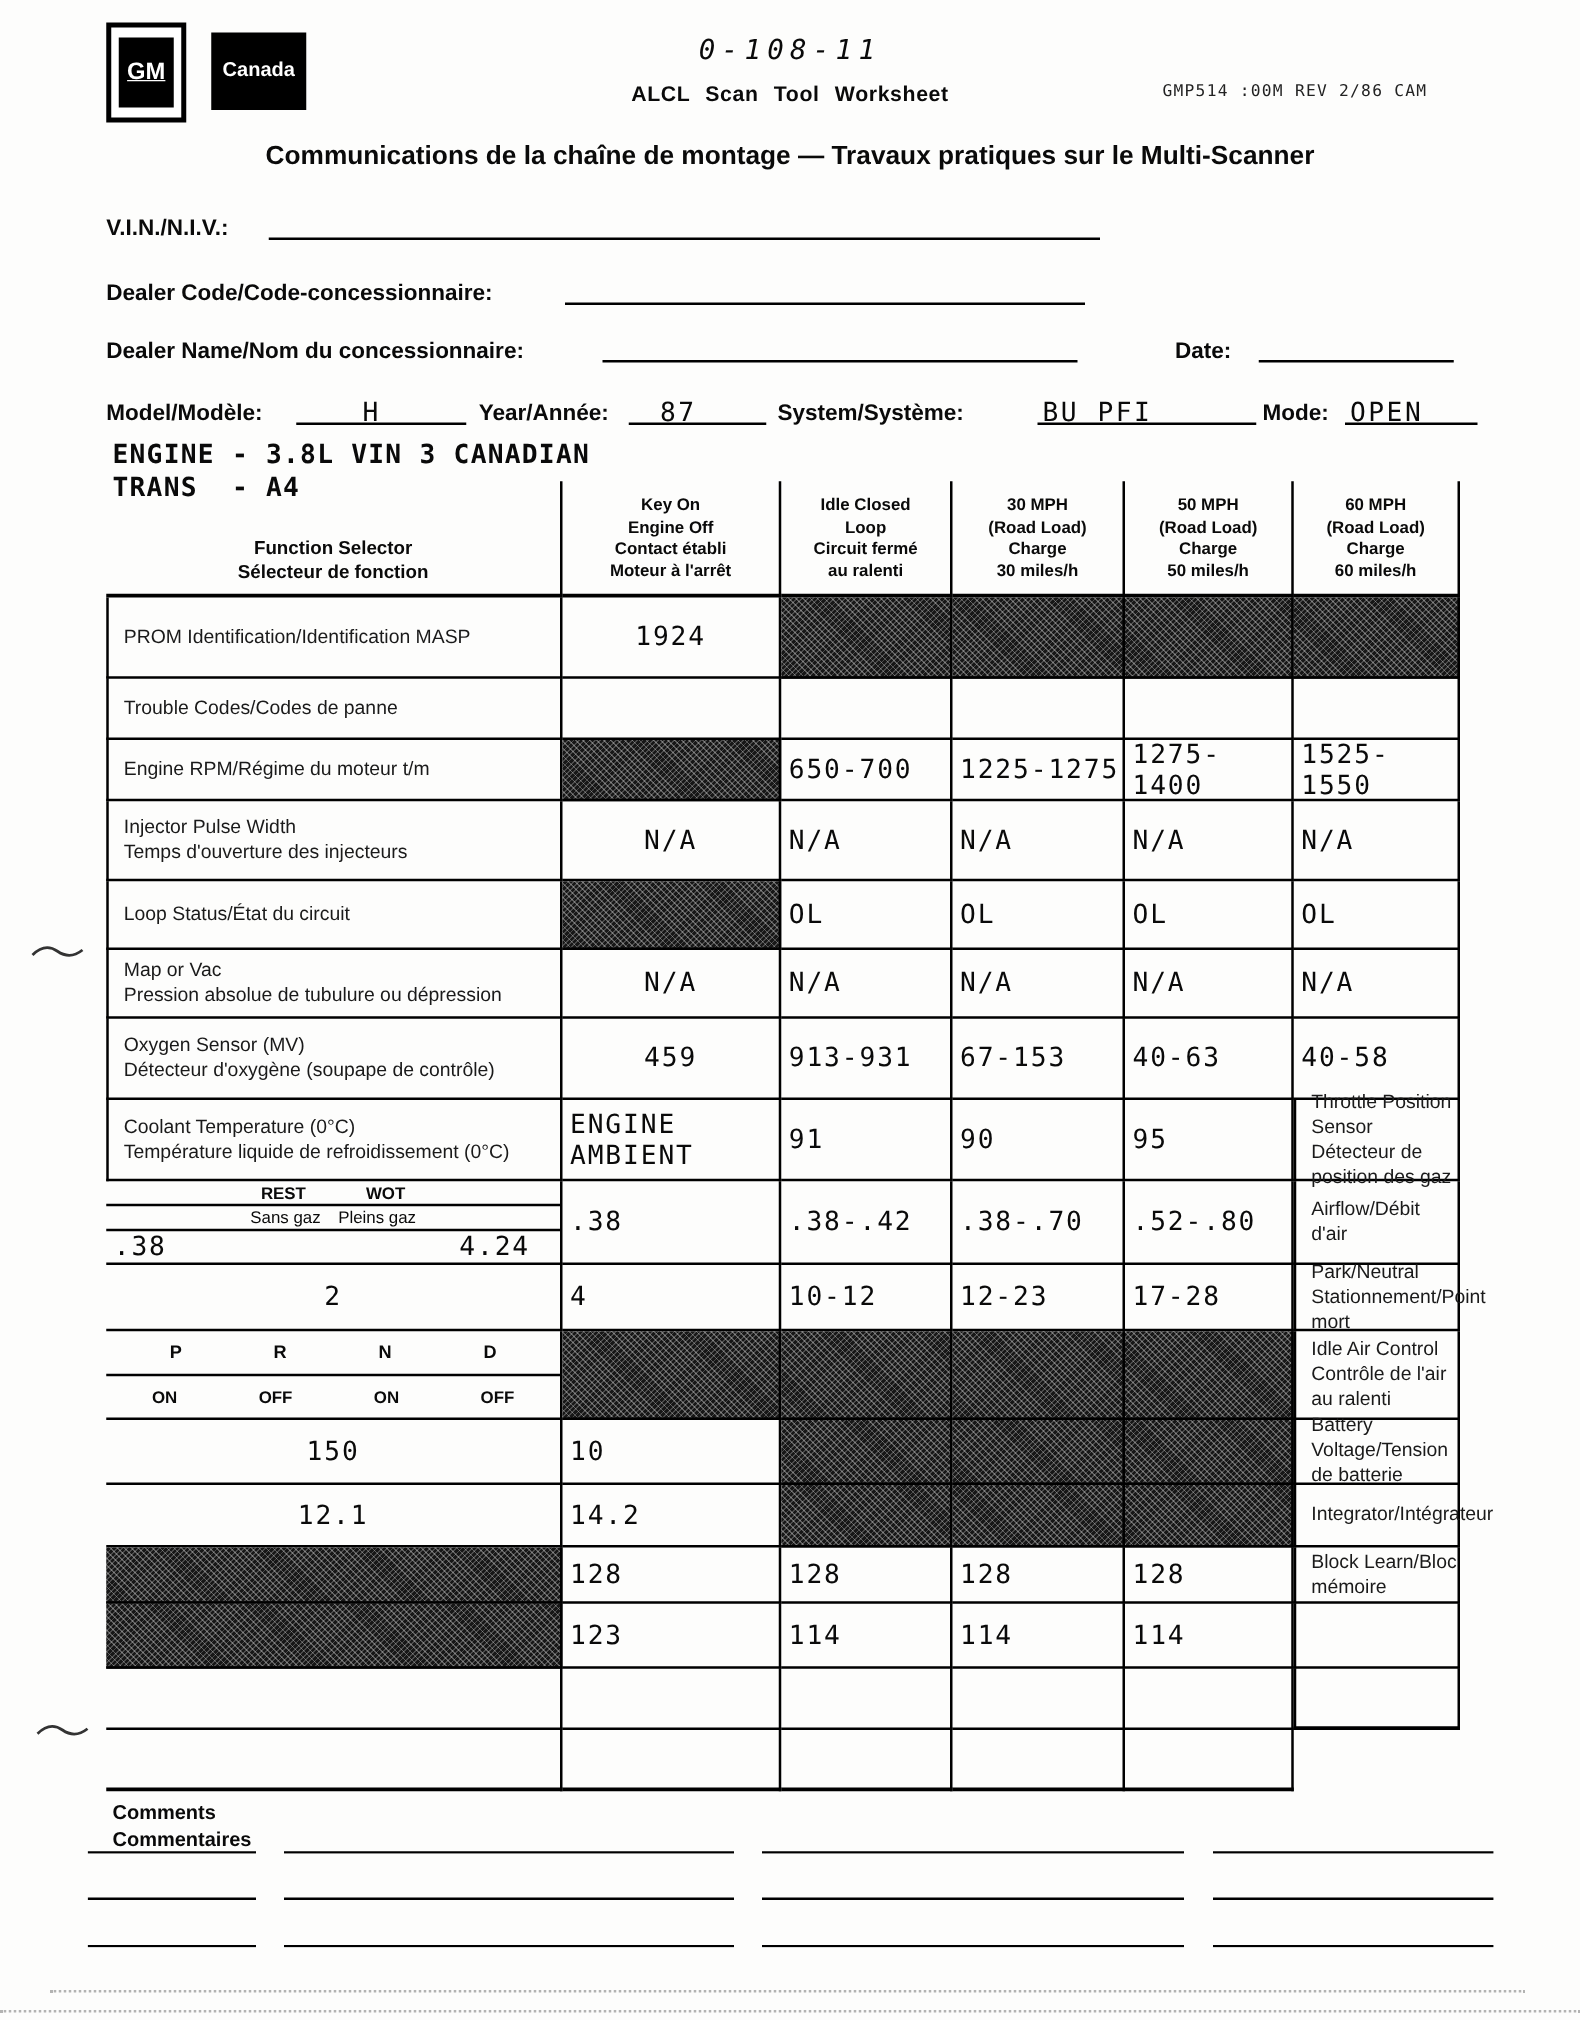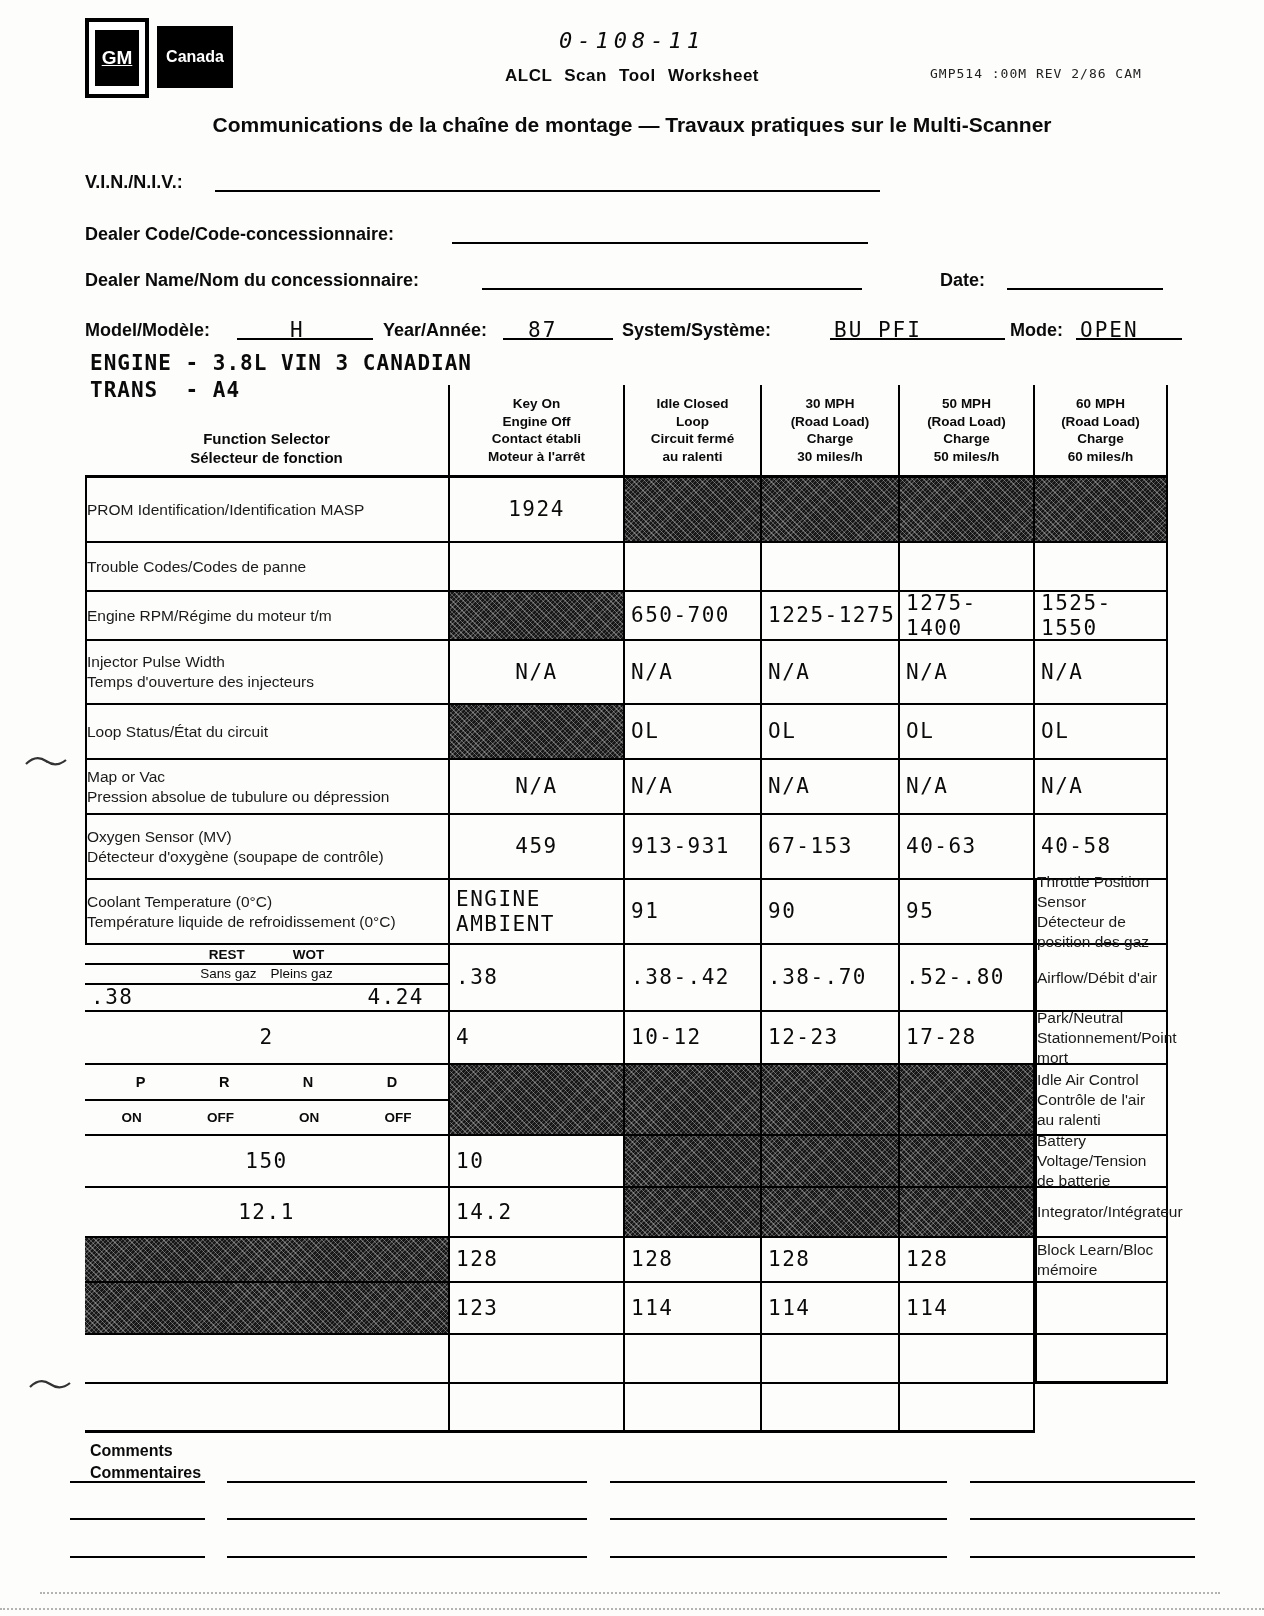--- a/index.html
+++ b/index.html
@@ -5,21 +5,21 @@
   * { box-sizing: border-box; margin: 0; padding: 0; }
   html,body { background:#e8e8e8; }
   .page {
     position: relative; width: 1264px; height: 1616px; margin: 0 auto;
     background: #fdfdfc; color:#0a0a0a; overflow: hidden;
     font-family: "Liberation Sans", sans-serif;
   }
   .abs { position: absolute; }
 
   
-  .logo { left:85px; top:18px; display:flex; align-items:flex-start; gap:8px; }
+  .logo { left:85px; top:18px; display:flex; align-items:flex-start; gap:20px; }
   .logo-gm { width:64px; height:80px; border:4px solid #000; background:#fff;
              display:flex; align-items:center; justify-content:center; }
   .logo-gm-inner { width:44px; height:56px; background:#000; color:#fff;
              display:flex; align-items:center; justify-content:center;
              font-weight:bold; font-size:19px; text-decoration: underline; }
   .logo-canada { width:76px; height:62px; margin-top:8px; background:#000; color:#fff;
              display:flex; align-items:center; justify-content:center;
              font-weight:bold; font-size:16px; }
   .doc-number { left:0; right:0; top:28px; text-align:center; font-size:22px;
              letter-spacing:5px; font-family:"DejaVu Sans Mono",monospace;font-style:italic; }
@@ -42,21 +42,21 @@
   
   #scan-table { left:85px; top:385px; display:grid; }
   .h-first { display:flex; flex-direction:column; justify-content:flex-end; align-items:center;
              padding-bottom:8px; border-right:2px solid #000; border-bottom:3px solid #000;
              font-weight:bold; font-size:15px; line-height:19px; text-align:center; }
   .h-cell { display:flex; flex-direction:column; justify-content:flex-start; align-items:center;
              padding-top:10px; border-right:2px solid #000; border-bottom:3px solid #000;
              font-weight:bold; font-size:13.5px; line-height:17.5px; text-align:center; }
   .cell { border-right:2px solid #000; border-bottom:2px solid #000; overflow:visible; }
   .row-label { border-left:2px solid #000; display:flex; flex-direction:column;
-             justify-content:center; font-size:15.5px; line-height:20px; color:#1a1a1a; }
+             justify-content:center; padding-left:12px; font-size:15.5px; line-height:20px; color:#1a1a1a; }
   .b-thick { border-bottom:3px solid #000 !important; }
   .val { font-family:"DejaVu Sans Mono","Liberation Mono",monospace; font-size:21px;
              letter-spacing:1.5px; display:flex; align-items:center; white-space:pre-line; line-height:25px; }
   .val-left { justify-content:flex-start; padding-left:6px; }
   .val-center { justify-content:center; }
   .shaded {
     background:
       repeating-linear-gradient(45deg, rgba(255,255,255,.30) 0 1px, transparent 1px 4px),
       repeating-linear-gradient(135deg, rgba(255,255,255,.22) 0 1px, transparent 1px 3px),
       #171717;

